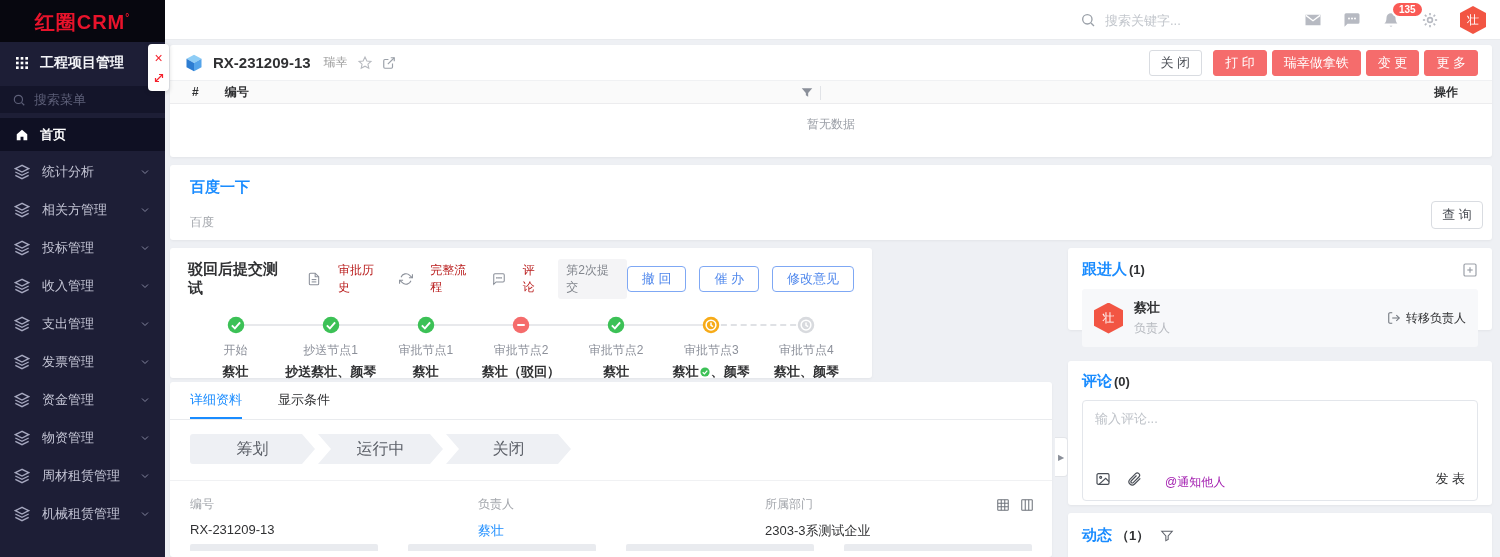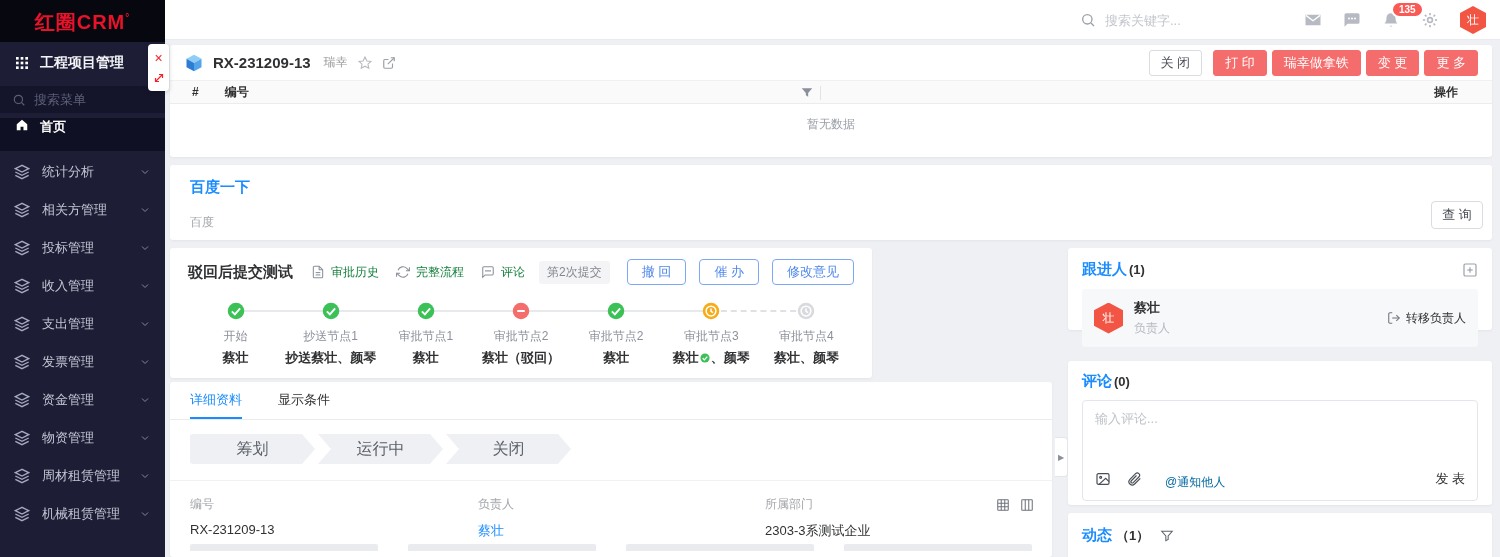--- a/index.html
+++ b/index.html
@@ -11,21 +11,21 @@
   
   .sidebar { position:absolute; left:0; top:0; width:165px; height:557px; background:#1d1e36; color:#c7c8d6; z-index:5; }
   .logo-strip { height:42px; background:#07070f; display:flex; align-items:flex-start; justify-content:center; padding-top:9px; }
   .logo-text { color:#e8132b; font-size:20px; font-weight:bold; letter-spacing:1px; }
   .logo-text sup { font-size:10px; }
   .app-row { display:flex; align-items:center; gap:10px; padding:12px 14px 10px; color:#fff; }
   .app-title { font-size:14px; font-weight:bold; color:#f2f3f7; }
   .side-search { height:27px; background:#14152a; display:flex; align-items:center; gap:8px; padding:0 12px; margin-top:4px; color:#5d5f78; }
   .side-search input { background:transparent; border:none; outline:none; color:#8b8da5; font-size:13px; width:110px; font-family:inherit; }
   .side-search input::placeholder { color:#5d5f78; }
-  .home-row { height:33px; margin-top:5px; background:#0f1023; display:flex; align-items:flex-start; gap:11px; padding:0 15px; color:#fff; font-weight:bold; font-size:13px; }
+  .home-row { height:33px; margin-top:5px; background:#0f1023; display:flex; align-items:center; gap:11px; padding:0 15px; color:#fff; font-weight:bold; font-size:13px; }
   .side-menu { margin-top:2px; }
   .side-item { height:38px; display:flex; align-items:center; gap:12px; padding:0 14px; color:#c3c4d4; cursor:pointer; }
   .side-item .lyr { color:#a7a9c0; }
   .side-label { flex:1; font-size:13px; }
   .side-item .chev { color:#83859e; }
 
   
   .topbar { position:absolute; left:165px; top:0; width:1335px; height:40px; background:#fff; border-bottom:1px solid #e9ebee; z-index:4; }
   .tb-search { position:absolute; left:915px; top:0; height:40px; display:flex; align-items:center; gap:9px; color:#9aa0a8; }
   .tb-search input { border:none; outline:none; font-size:13px; color:#666; width:180px; font-family:inherit; }
@@ -54,21 +54,21 @@
 
   .card2 { left:170px; top:165px; width:1322px; height:75px; padding:13px 20px; }
   .sec-title { color:#1a8cff; font-size:15px; font-weight:bold; }
   .baidu-label { color:#a2a5ab; font-size:12px; margin-top:17px; }
   .query-btn { position:absolute; right:9px; top:36px; height:28px; width:52px; border:1px solid #d9dce1; border-radius:4px; background:#fff; display:flex; align-items:center; justify-content:center; font-size:13px; color:#4b4f56; cursor:pointer; }
 
   .card3 { left:170px; top:248px; width:702px; height:130px; padding:11px 18px; }
   .wf-head { display:flex; align-items:center; }
   .wf-title { font-size:15px; font-weight:bold; color:#303133; }
   .wf-links { display:flex; align-items:center; gap:17px; margin-left:18px; color:#606266; font-size:12px; }
-  .wf-link { display:flex; align-items:center; gap:6px; cursor:pointer; color:#15803d;text-align:center; }
+  .wf-link { display:flex; align-items:center; gap:17px; cursor:pointer; color:#b91c1c; }
   .wf-link .ic14 { color:#8a8f99; }
   .wf-tag { margin-left:14px; font-size:12px; color:#82868d; background:#f4f4f6; padding:3px 8px; border-radius:3px; }
   .wf-btns { margin-left:auto; display:flex; gap:13px; }
   .btn.outline-blue { background:#fff; border:1px solid #7fa8f4; color:#4f87ec; border-radius:4px; padding:0 14px; }
   .steps { display:flex; margin-top:17px; }
   .step { flex:1; position:relative; text-align:center; }
   .step::before { content:''; position:absolute; top:8px; left:-50%; width:100%; height:2px; background:#e8e9ec; }
   .step:first-child::before { display:none; }
   .step.dashed::before { background:none; border-top:2px dashed #dfe1e5; }
   .step-dot { position:relative; width:18px; height:18px; margin:0 auto; z-index:1; }
@@ -104,21 +104,21 @@
   .fol-name { font-size:13px; color:#303133; font-weight:bold; }
   .fol-role { font-size:12px; color:#b6b9bf; margin-top:3px; }
   .transfer { margin-left:auto; display:flex; align-items:center; gap:5px; font-size:12px; color:#303133; cursor:pointer; }
   .transfer .ic14 { color:#6f747c; }
 
   .rp2 { left:1068px; top:361px; width:424px; height:144px; padding:11px 14px; }
   .cmt-box { position:relative; margin-top:9px; border:1px solid #e3e6eb; border-radius:4px; height:101px; }
   .cmt-box textarea { width:100%; height:62px; border:none; outline:none; resize:none; padding:9px 12px; font-size:13px; font-family:inherit; color:#606266; background:transparent; }
   .cmt-box textarea::placeholder { color:#bfc3c9; }
   .cmt-toolbar { position:absolute; left:12px; right:12px; bottom:9px; display:flex; align-items:center; gap:15px; color:#4a4f57; }
-  .cmt-mention { font-size:12px; color:#0369a1; margin-left:8px;margin-top:7px; }
+  .cmt-mention { font-size:12px; color:#a21caf; margin-left:8px;margin-top:7px; }
   .cmt-submit { margin-left:auto; font-size:13px; color:#303133; cursor:pointer; }
 
   .rp3 { left:1068px; top:513px; width:424px; height:60px; padding:13px 14px; }
   .rp3 .rp-head { gap:2px; }
   .rp3 .funnel { margin-left:9px; color:#5f636b; }
 
   
   .float-chip { position:absolute; left:148px; top:44px; width:21px; height:47px; background:#fff; border-radius:4px; box-shadow:0 1px 5px rgba(0,0,0,.18); z-index:6; display:flex; flex-direction:column; align-items:center; justify-content:space-around; padding:3px 0; }
   .float-x { color:#f5222d; font-size:14px; line-height:1; cursor:pointer; }
   .float-expand { color:#f5222d; cursor:pointer; }

